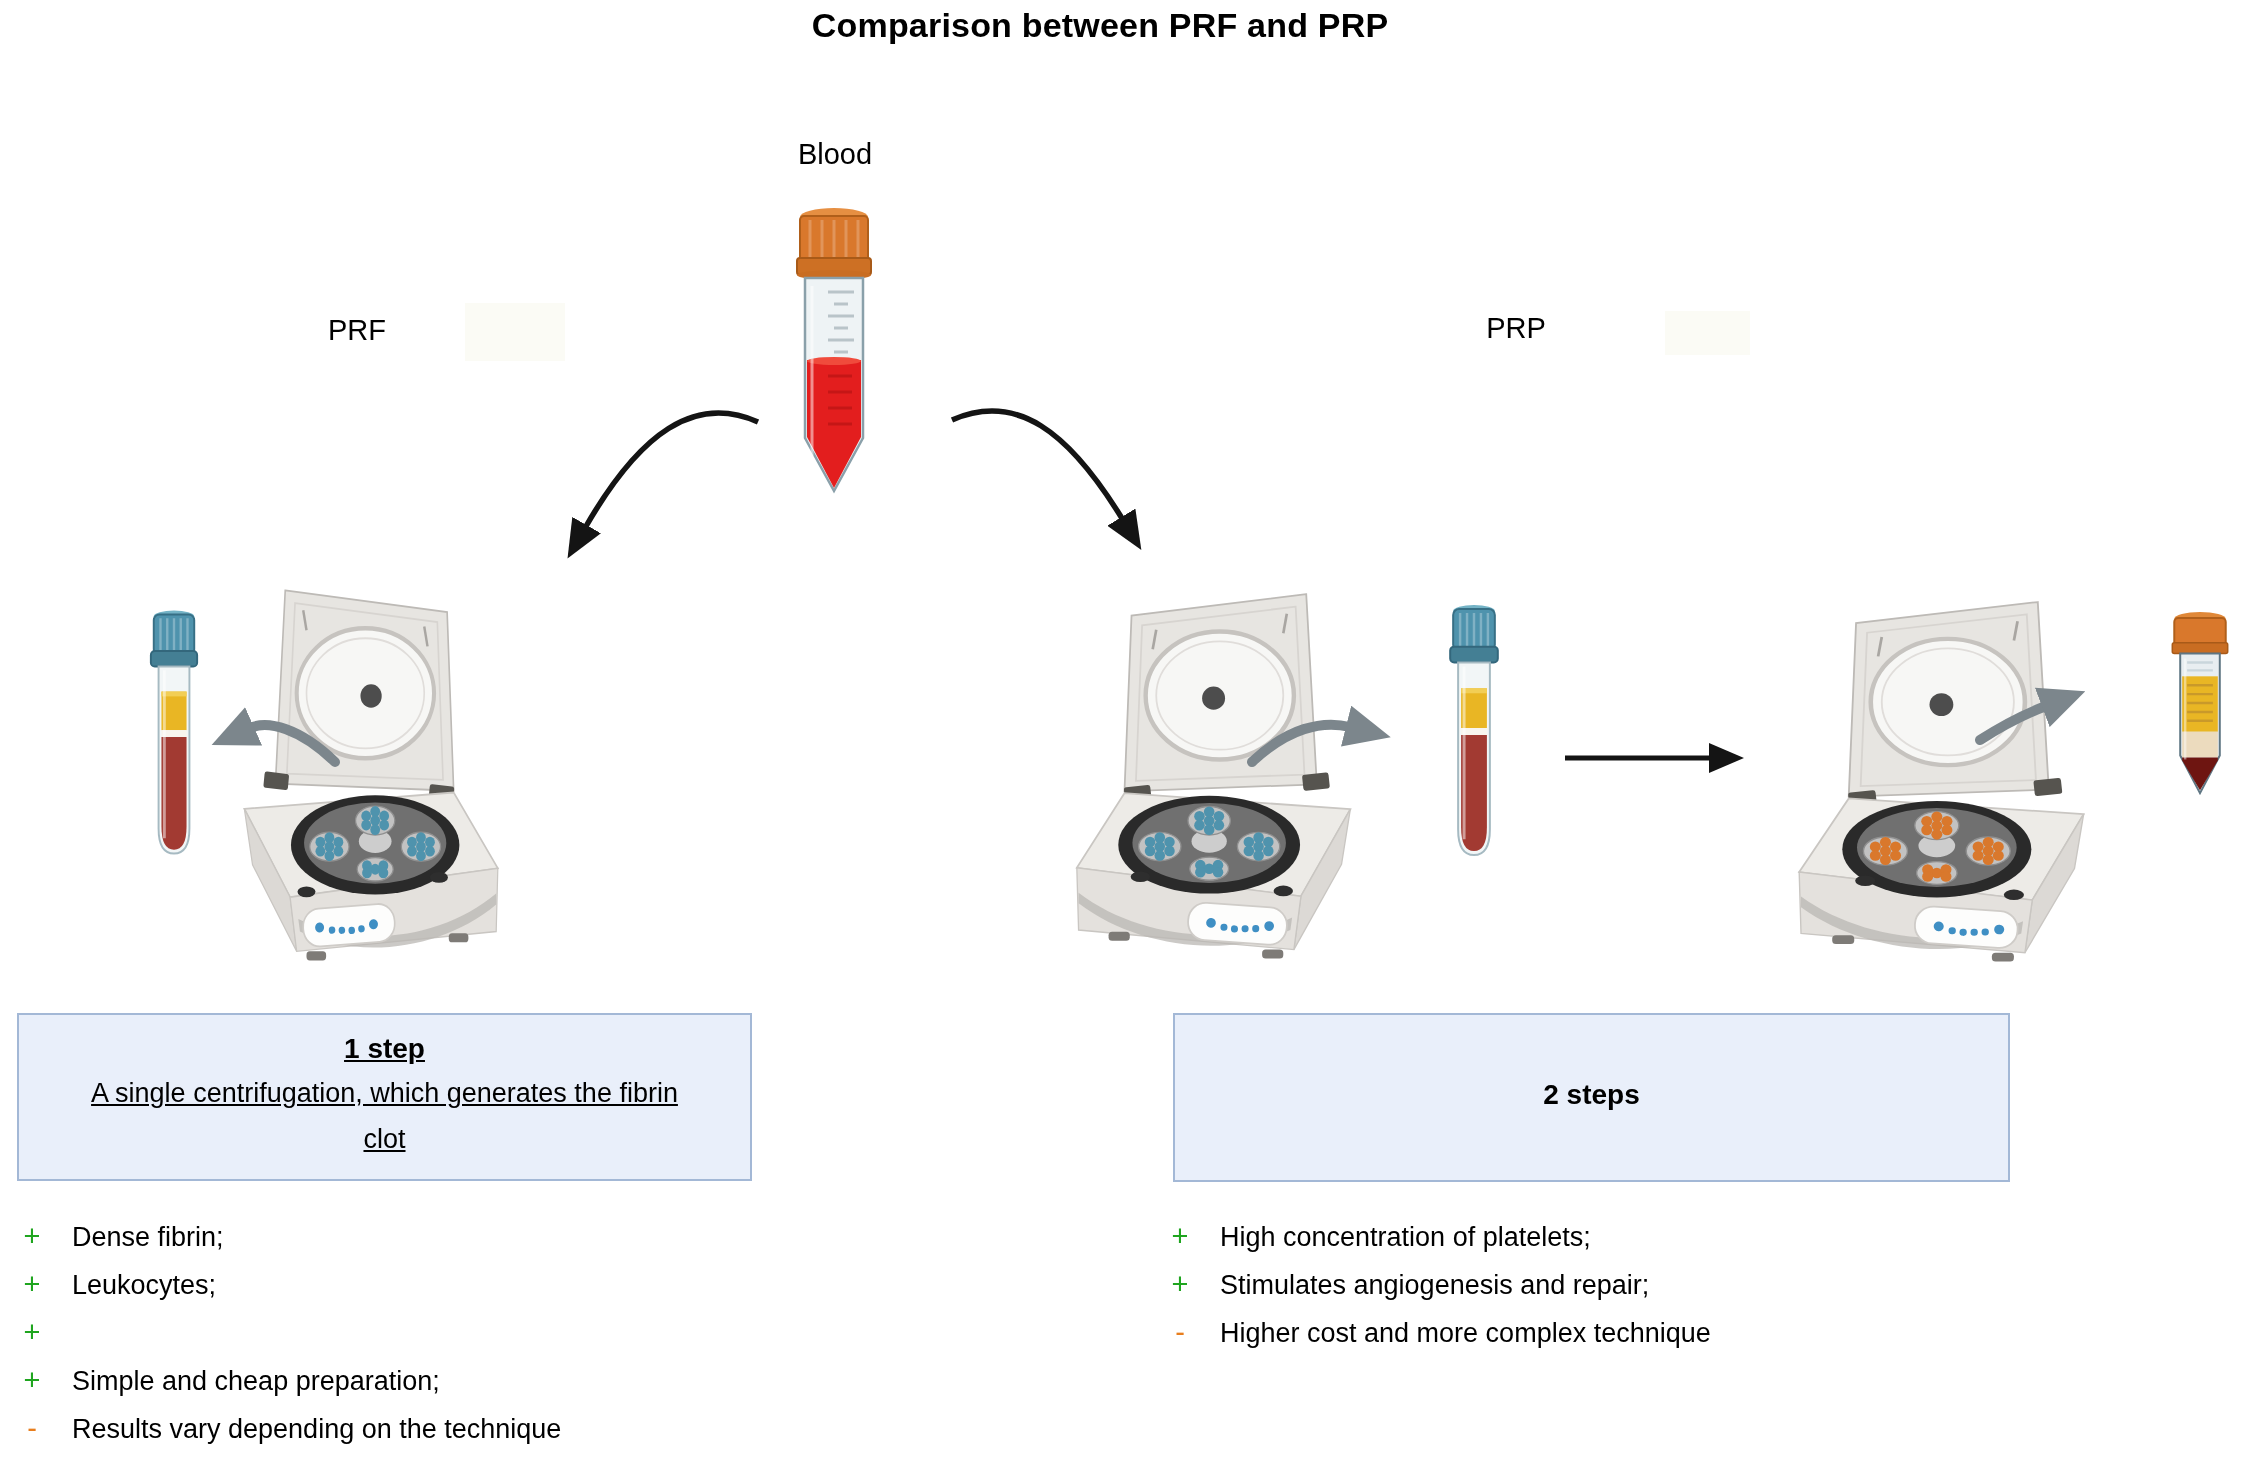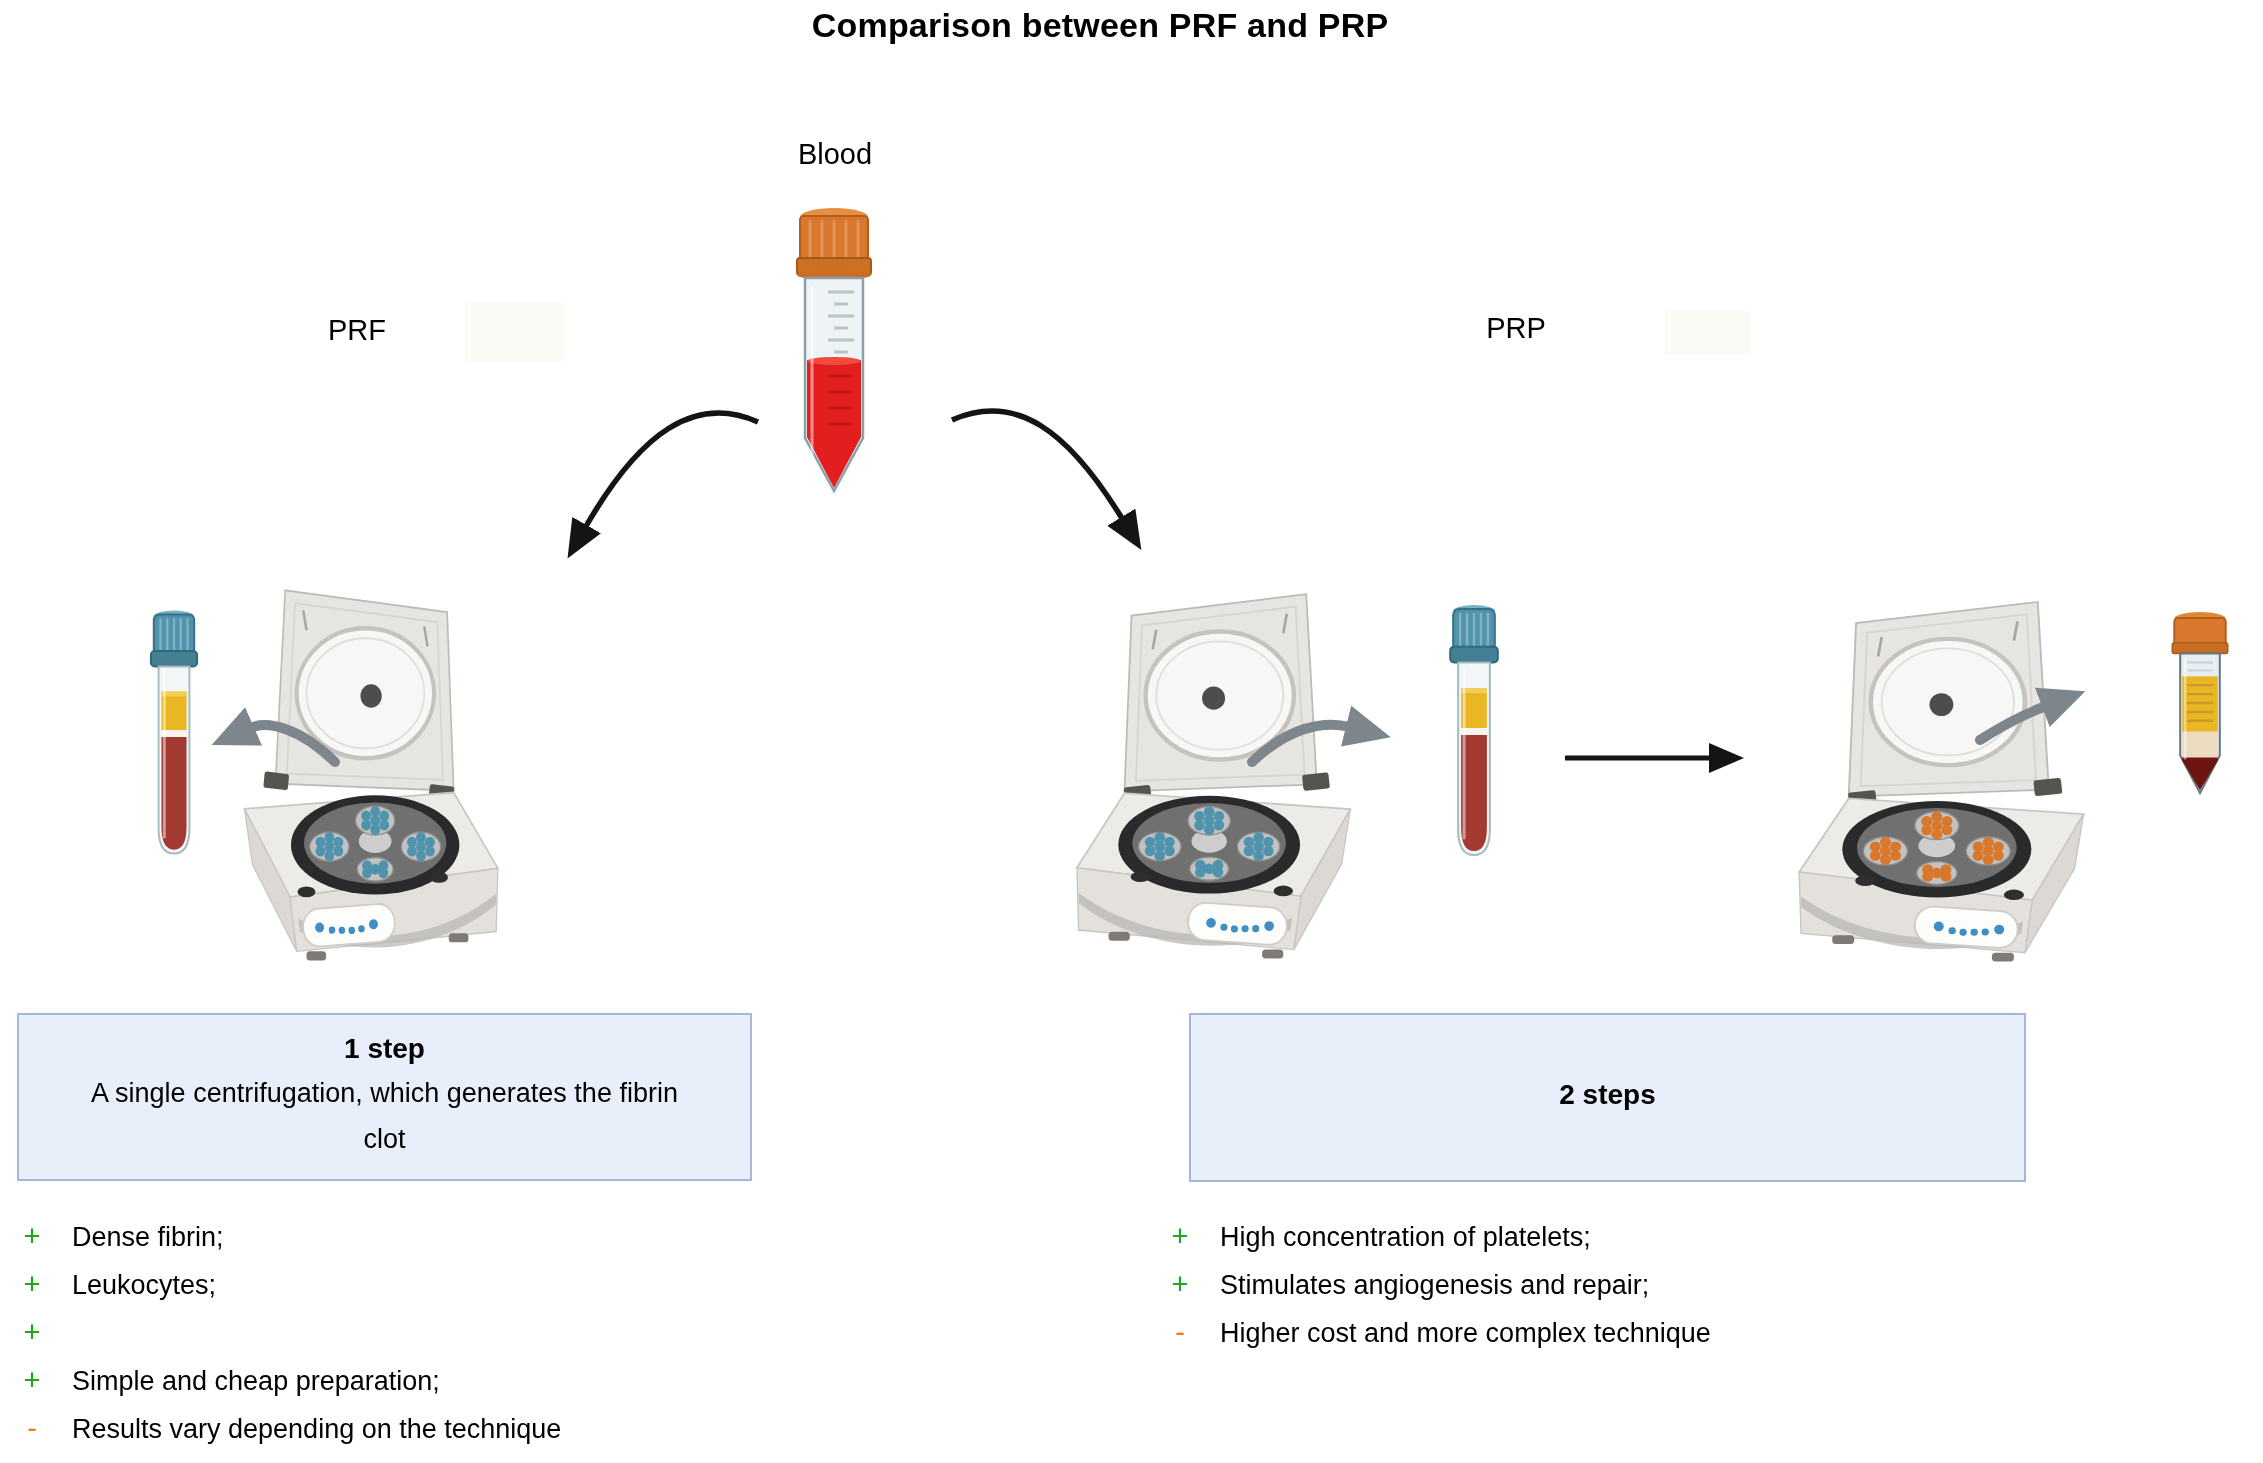--- a/index.html
+++ b/index.html
@@ -14,22 +14,22 @@
   .prf-label{left:292px;top:314px;}
   .prp-label{left:1451px;top:312px;}
 
   .patch{background:#fbfbf5;}
   .patch-left{left:465px;top:303px;width:100px;height:58px;}
   .patch-right{left:1665px;top:311px;width:85px;height:44px;}
 
   .step-box{background:var(--box-bg,#e9effa);border:2px solid var(--box-border,#a3b8d6);
     box-sizing:border-box;display:flex;flex-direction:column;justify-content:center;align-items:center;
     text-align:center;}
-  .step-box-1{left:17px;top:1013px;width:735px;height:168px;padding:0 52px;}
-  .step-box-2{left:1173px;top:1013px;width:837px;height:169px;padding:0 24px;margin-left:16px;}
+  .step-box-1{left:17px;top:1013px;width:735px;height:168px;padding:0 52px;text-decoration:underline;}
+  .step-box-2{left:1173px;top:1013px;width:837px;height:169px;padding:0 24px;}
   .step-title{font-size:28px;font-weight:bold;margin-bottom:5px;}
   .step-body{font-size:27px;line-height:46px;}
 
   .points{display:flex;flex-direction:column;}
   .points-left{left:16px;top:1220px;width:760px;}
   .points-right{left:1164px;top:1220px;width:800px;}
   .row{display:flex;align-items:baseline;height:48px;}
   .sign{width:32px;text-align:center;font-size:29px;flex:0 0 32px;}
   .sign-plus{color:var(--plus,#1fa51f);}
   .sign-minus{color:var(--minus,#e87e1e);}

